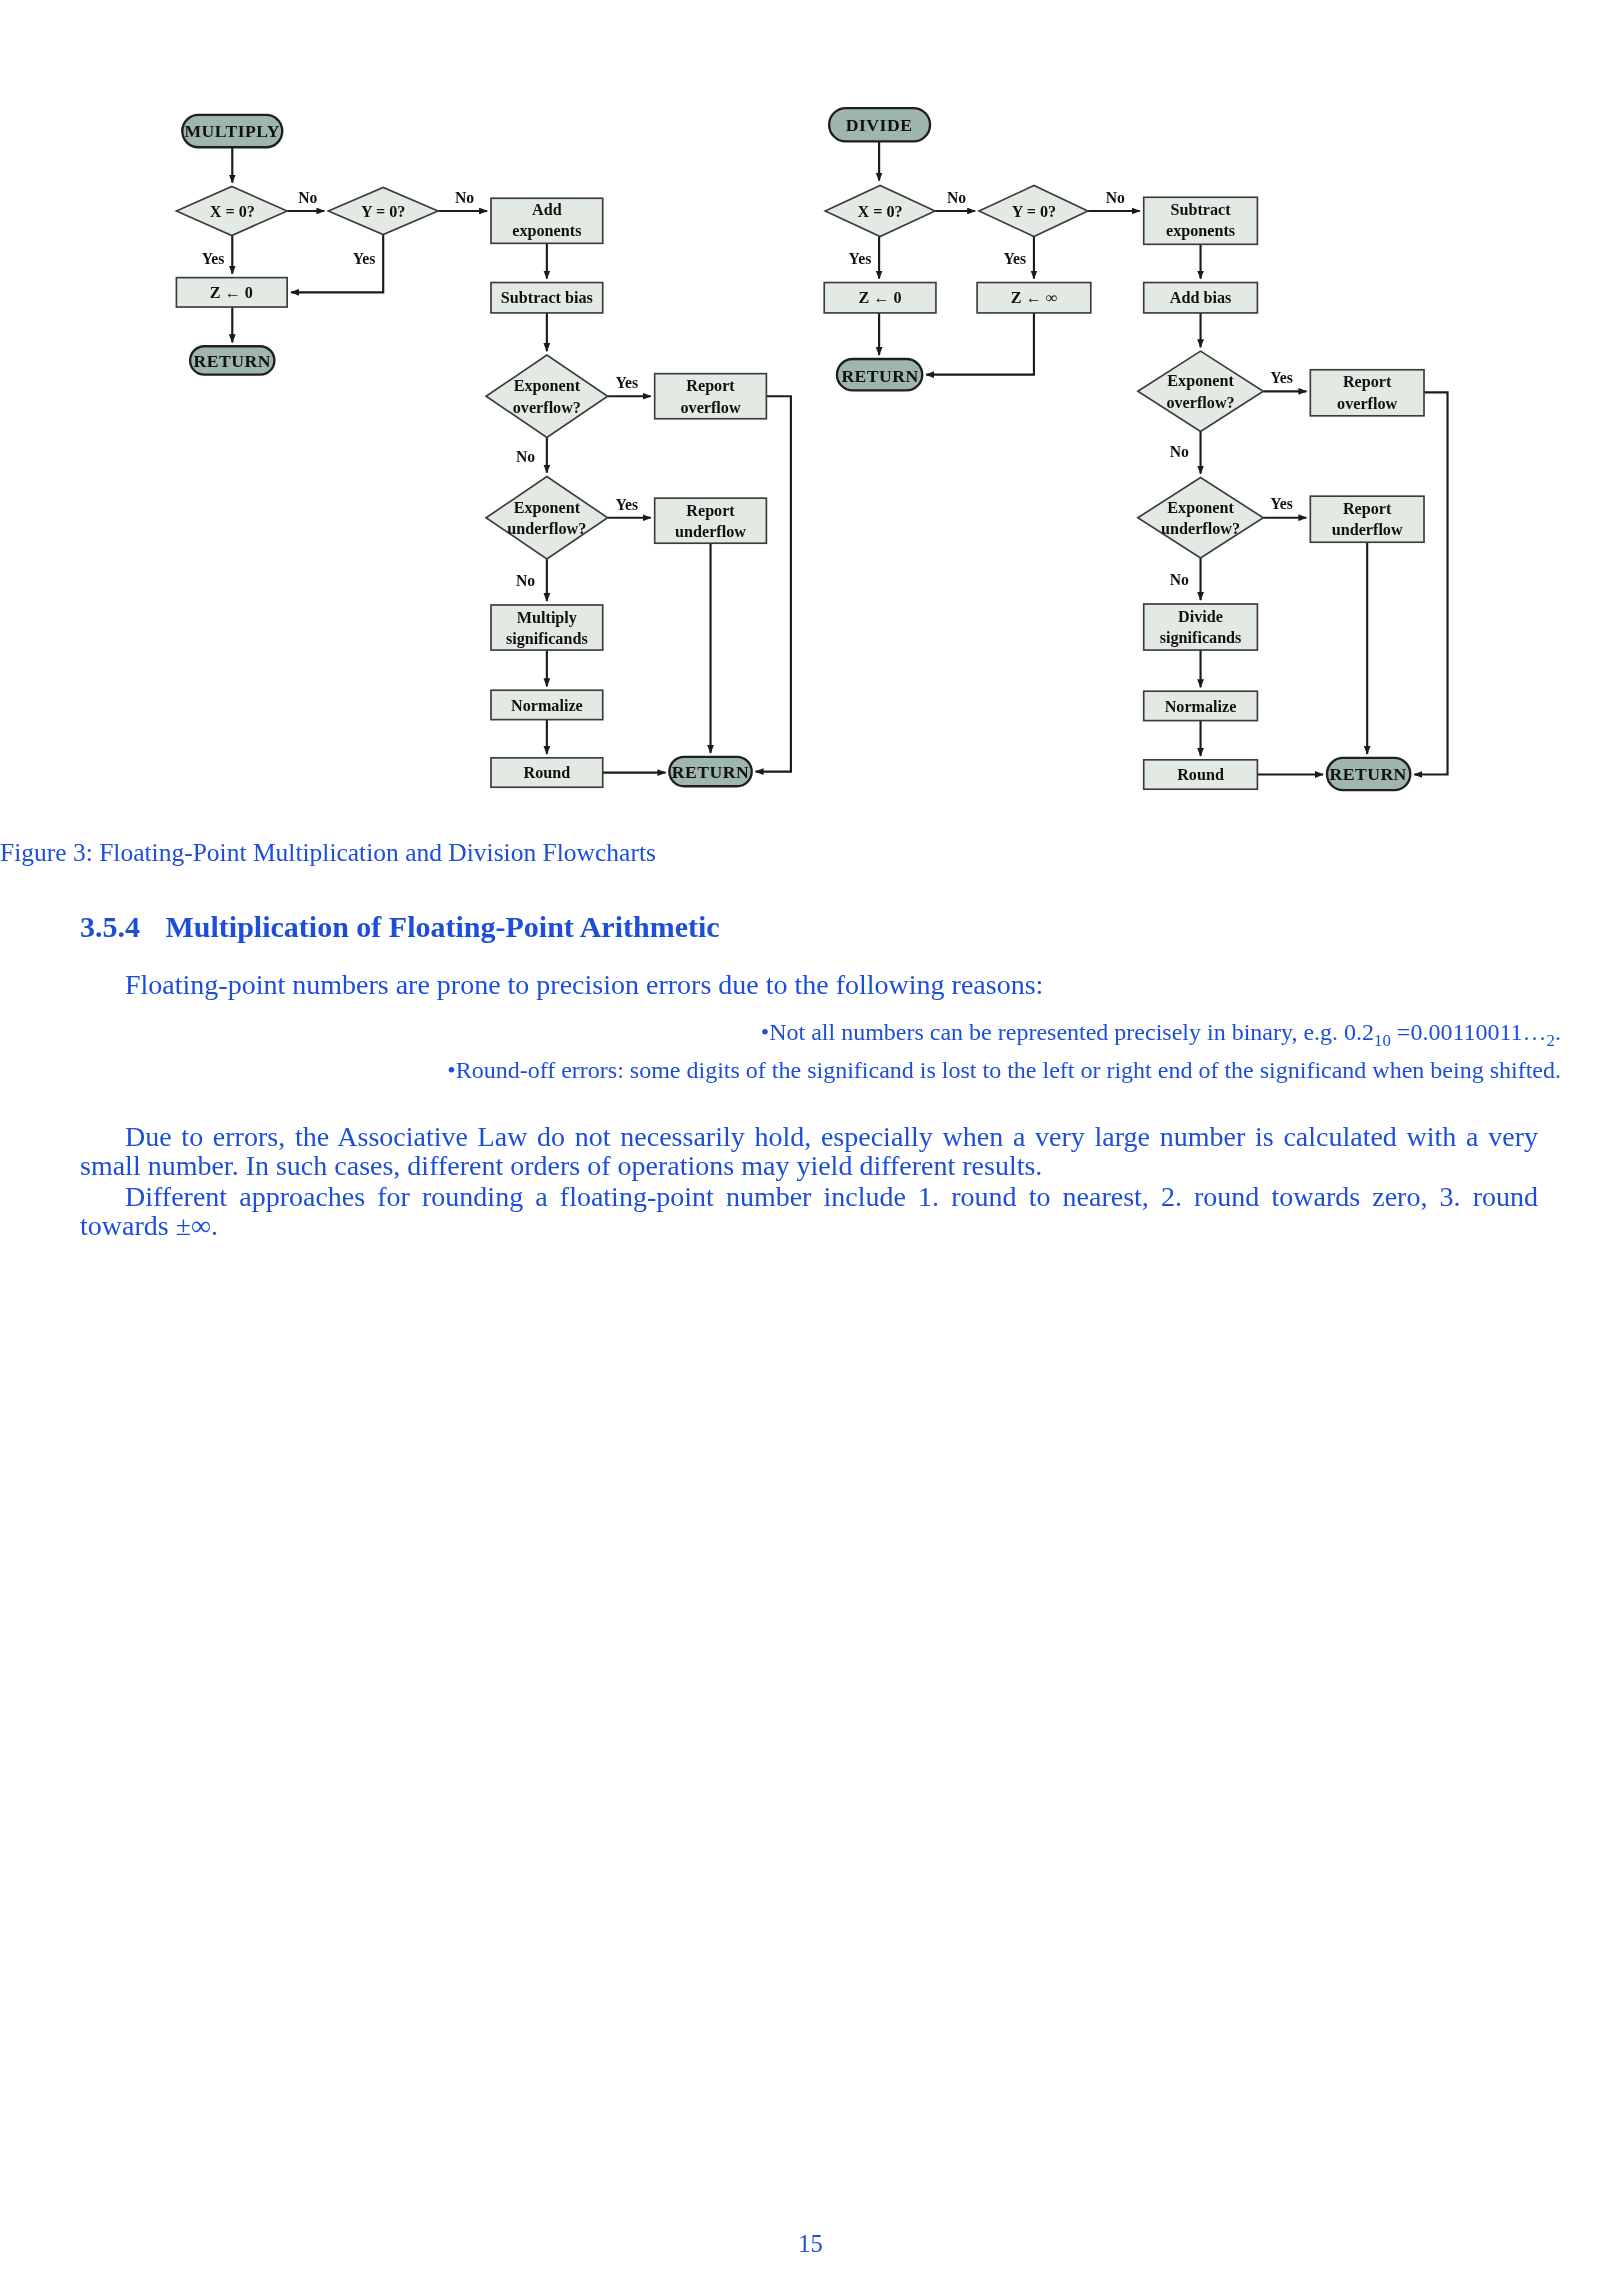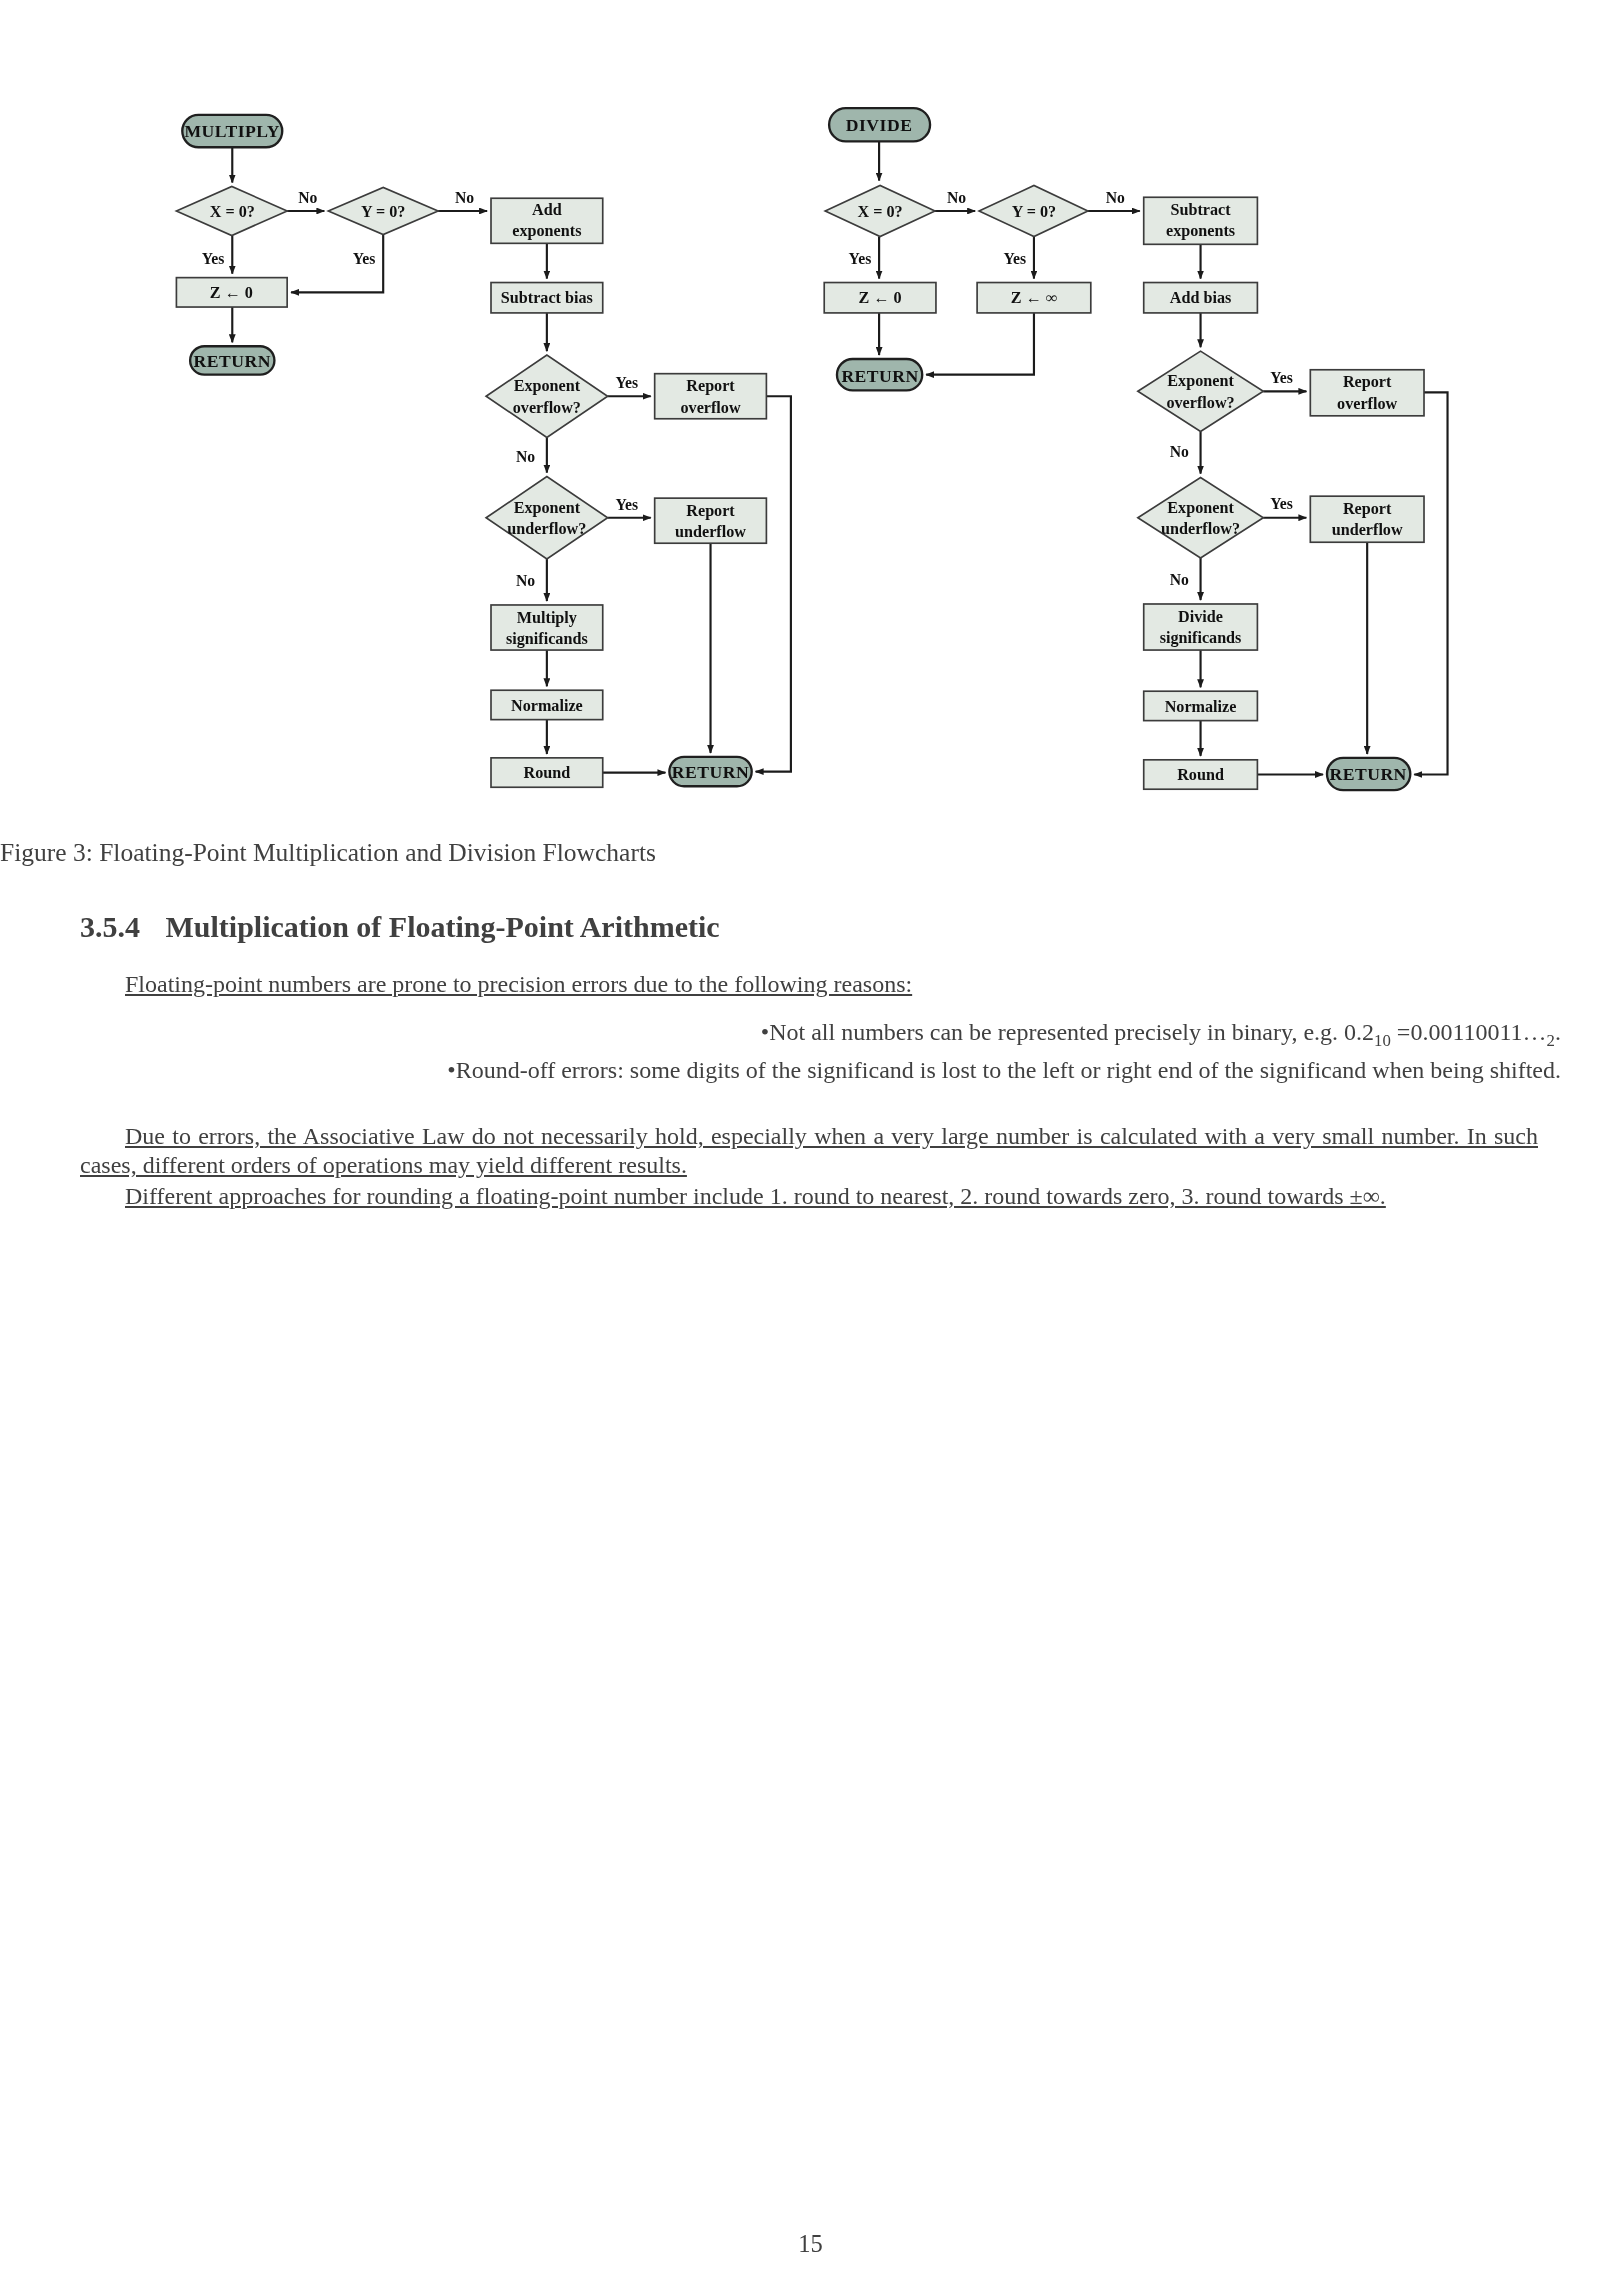--- a/index.html
+++ b/index.html
@@ -1,36 +1,36 @@
 <!DOCTYPE html>
 <html><head>
 <meta charset="utf-8">
 <style>
   html,body{margin:0;padding:0;background:#e8e8e8;}
   .page{
     position:relative;
     width:1621px;height:2293px;
     background:#ffffff;
     font-family:"Liberation Serif", serif;
-    color:#404040;
+    color:#1d4ed8;
     overflow:hidden;
   }
   .figure-svg{position:absolute;left:0;top:0;}
   
   .flow{fill:none;stroke:#1b1b1b;stroke-width:2.2;}
   .node{fill:#e3e9e3;stroke:#3c3c3c;stroke-width:1.7;}
   .term{fill:#9fb6ac;stroke:#1f1f1f;stroke-width:2.4;}
   .lbl{font:bold 16.5px "Liberation Serif",serif;fill:#111;}
   .plbl{font:bold 18px "Liberation Serif",serif;fill:#111;letter-spacing:.5px;}
   .elbl{font:bold 16px "Liberation Serif",serif;fill:#111;}
   
   .caption{position:absolute;left:0;top:838px;width:1621px;text-align:left;font-size:25.5px;}
   .heading{position:absolute;left:80px;top:910px;font-size:30px;font-weight:bold;}
   .heading .num{margin-right:25.5px;}
-  .para{position:absolute;left:80px;width:1458px;font-size:24px;line-height:29px;text-align:justify;text-decoration:underline;}
+  .para{position:absolute;left:80px;width:1458px;font-size:28px;line-height:29px;text-align:justify;}
   .indent{text-indent:45px;}
   .bullet-item{position:absolute;left:136px;width:1425px;font-size:24px;line-height:29px;text-align:right;}
   .bullet-item .dot{display:inline-block;width:33px;}
   sub{font-size:70%;line-height:0;}
   .pagenum{position:absolute;left:0;top:2230px;width:1621px;text-align:center;font-size:24.5px;}
 </style>
 </head>
 <body>
 
 <div class="page">

